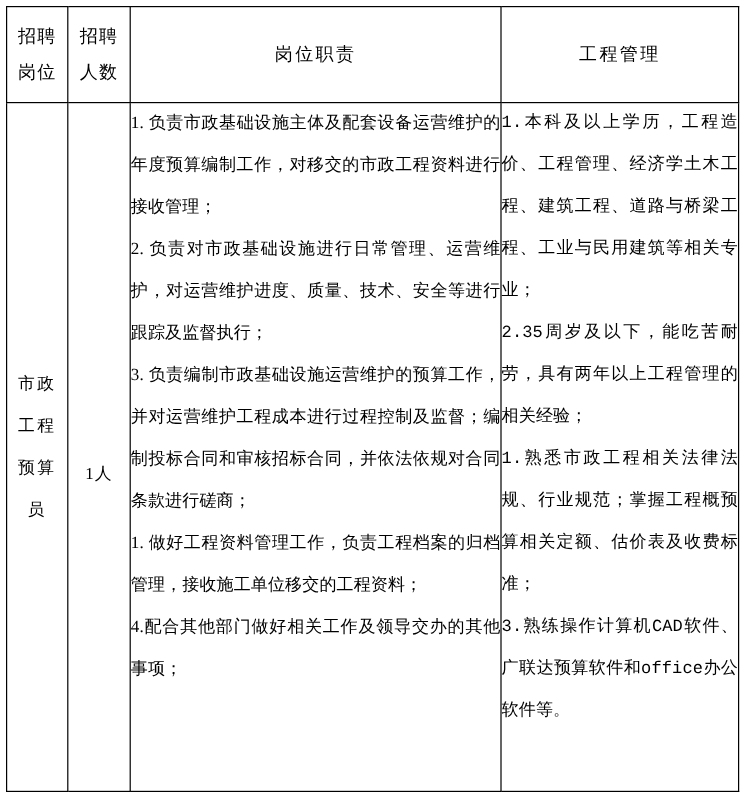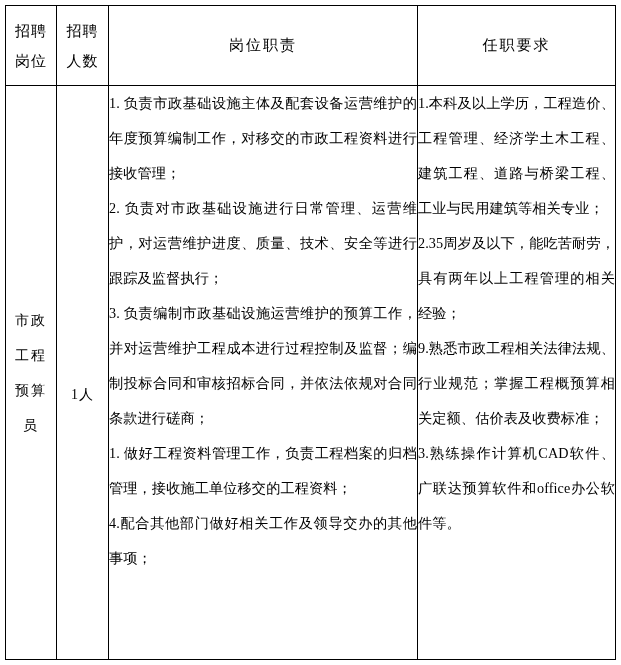--- a/index.html
+++ b/index.html
@@ -89,21 +89,21 @@
   }
   .para {
     font-size: 14.2px;
     line-height: 35px;
     text-align: justify;
     text-justify: inter-ideograph;
     margin: 0;
     word-break: break-all;
   }
   .duty-cell .para { letter-spacing: 0.1px; }
-  .req-cell  .para { letter-spacing: 0.1px; }
+  .req-cell  .para { letter-spacing: 0.1px; font-family: Liberation Mono, monospace; }
 </style>
 </head>
 <body>
 
 <div class="page">
   <table class="recruit-table">
     <colgroup>
       <col class="c1">
         <col class="c2">
         <col class="c3">
@@ -120,21 +120,21 @@
         <td>
           <div class="hdr-stack">
             <span class="l1">招聘</span>
             <span class="l2">人数</span>
           </div>
         </td>
         <td>
           <div class="hdr-wide">岗位职责</div>
         </td>
         <td>
-          <div class="hdr-wide">任职要求</div>
+          <div class="hdr-wide">工程管理</div>
         </td>
       </tr>
 
       <tr class="body-row">
         <td>
           <div class="post-cell">
             <div class="post-stack">
               <span>市政</span>
               <span>工程</span>
               <span>预算</span>
@@ -150,19 +150,19 @@
         <td class="duty-cell">
           <p class="para">1. 负责市政基础设施主体及配套设备运营维护的年度预算编制工作，对移交的市政工程资料进行接收管理；</p>
           <p class="para">2. 负责对市政基础设施进行日常管理、运营维护，对运营维护进度、质量、技术、安全等进行跟踪及监督执行；</p>
           <p class="para">3. 负责编制市政基础设施运营维护的预算工作，并对运营维护工程成本进行过程控制及监督；编制投标合同和审核招标合同，并依法依规对合同条款进行磋商；</p>
           <p class="para">1. 做好工程资料管理工作，负责工程档案的归档管理，接收施工单位移交的工程资料；</p>
           <p class="para">4.配合其他部门做好相关工作及领导交办的其他事项；</p>
         </td>
         <td class="req-cell">
           <p class="para">1.本科及以上学历，工程造价、工程管理、经济学土木工程、建筑工程、道路与桥梁工程、工业与民用建筑等相关专业；</p>
           <p class="para">2.35周岁及以下，能吃苦耐劳，具有两年以上工程管理的相关经验；</p>
-          <p class="para">9.熟悉市政工程相关法律法规、行业规范；掌握工程概预算相关定额、估价表及收费标准；</p>
+          <p class="para">1.熟悉市政工程相关法律法规、行业规范；掌握工程概预算相关定额、估价表及收费标准；</p>
           <p class="para">3.熟练操作计算机CAD软件、广联达预算软件和office办公软件等。</p>
         </td>
       </tr>
     </tbody>
   </table>
 </div>
 
 </body></html>

